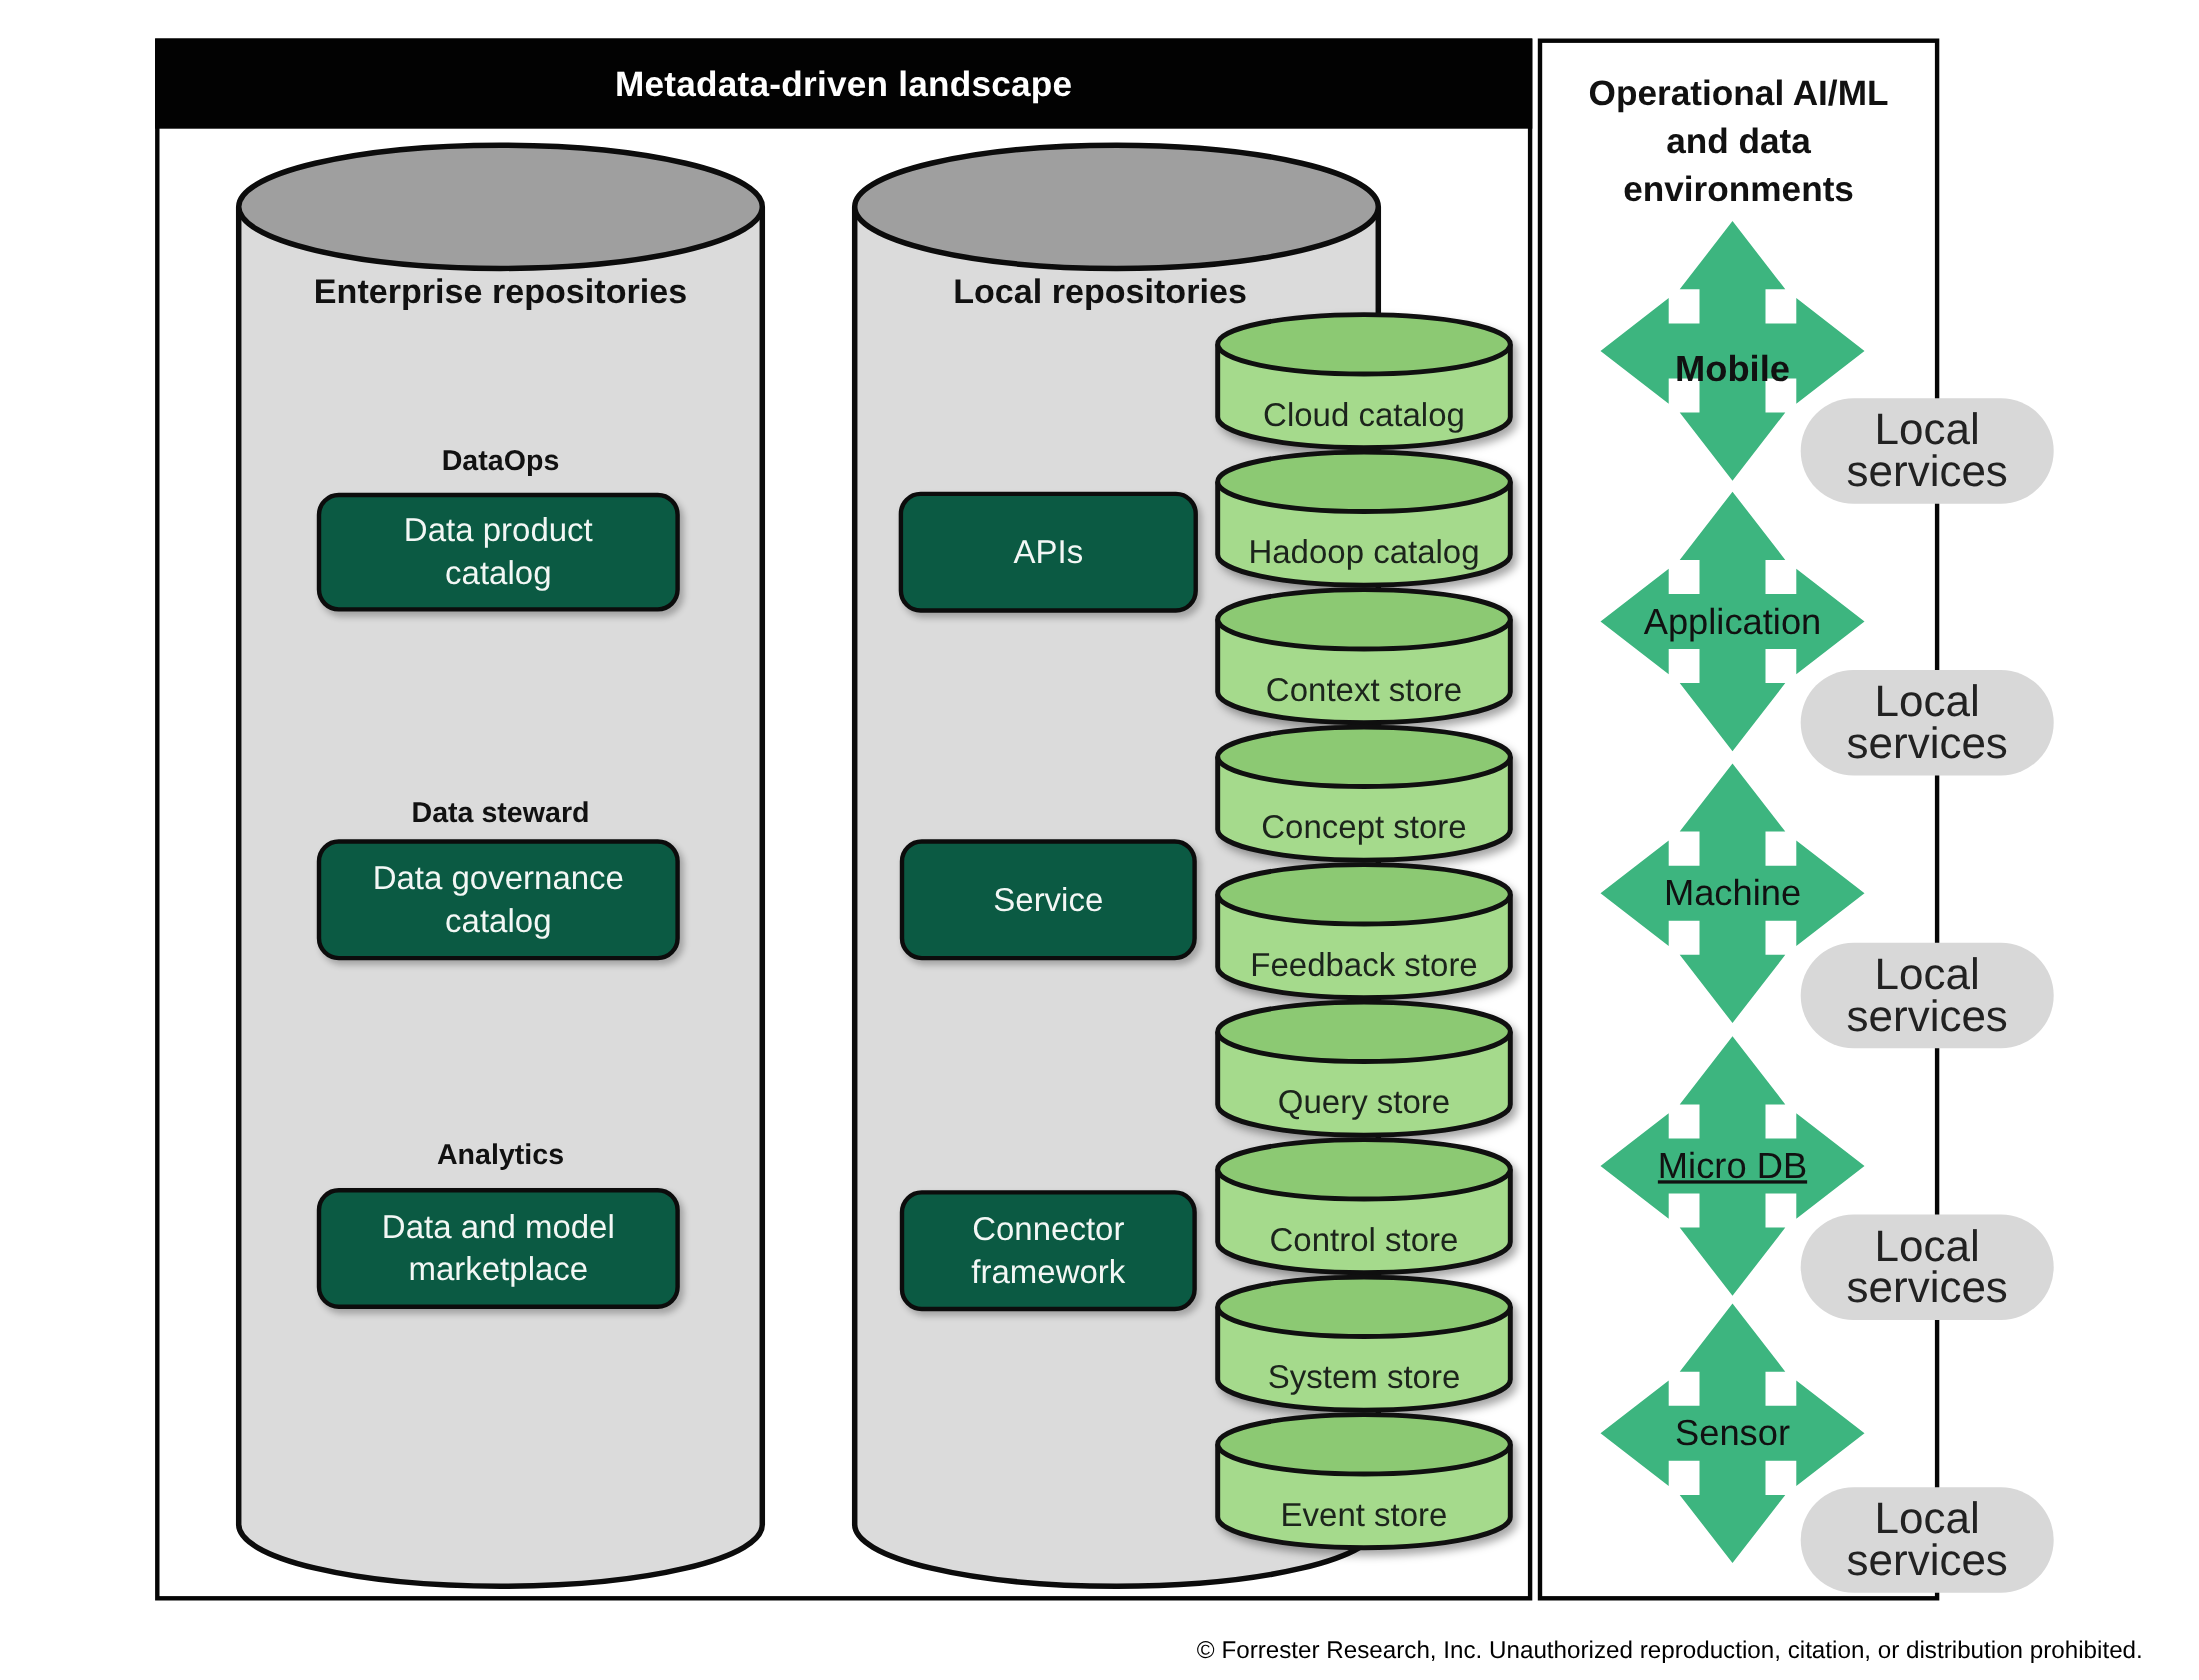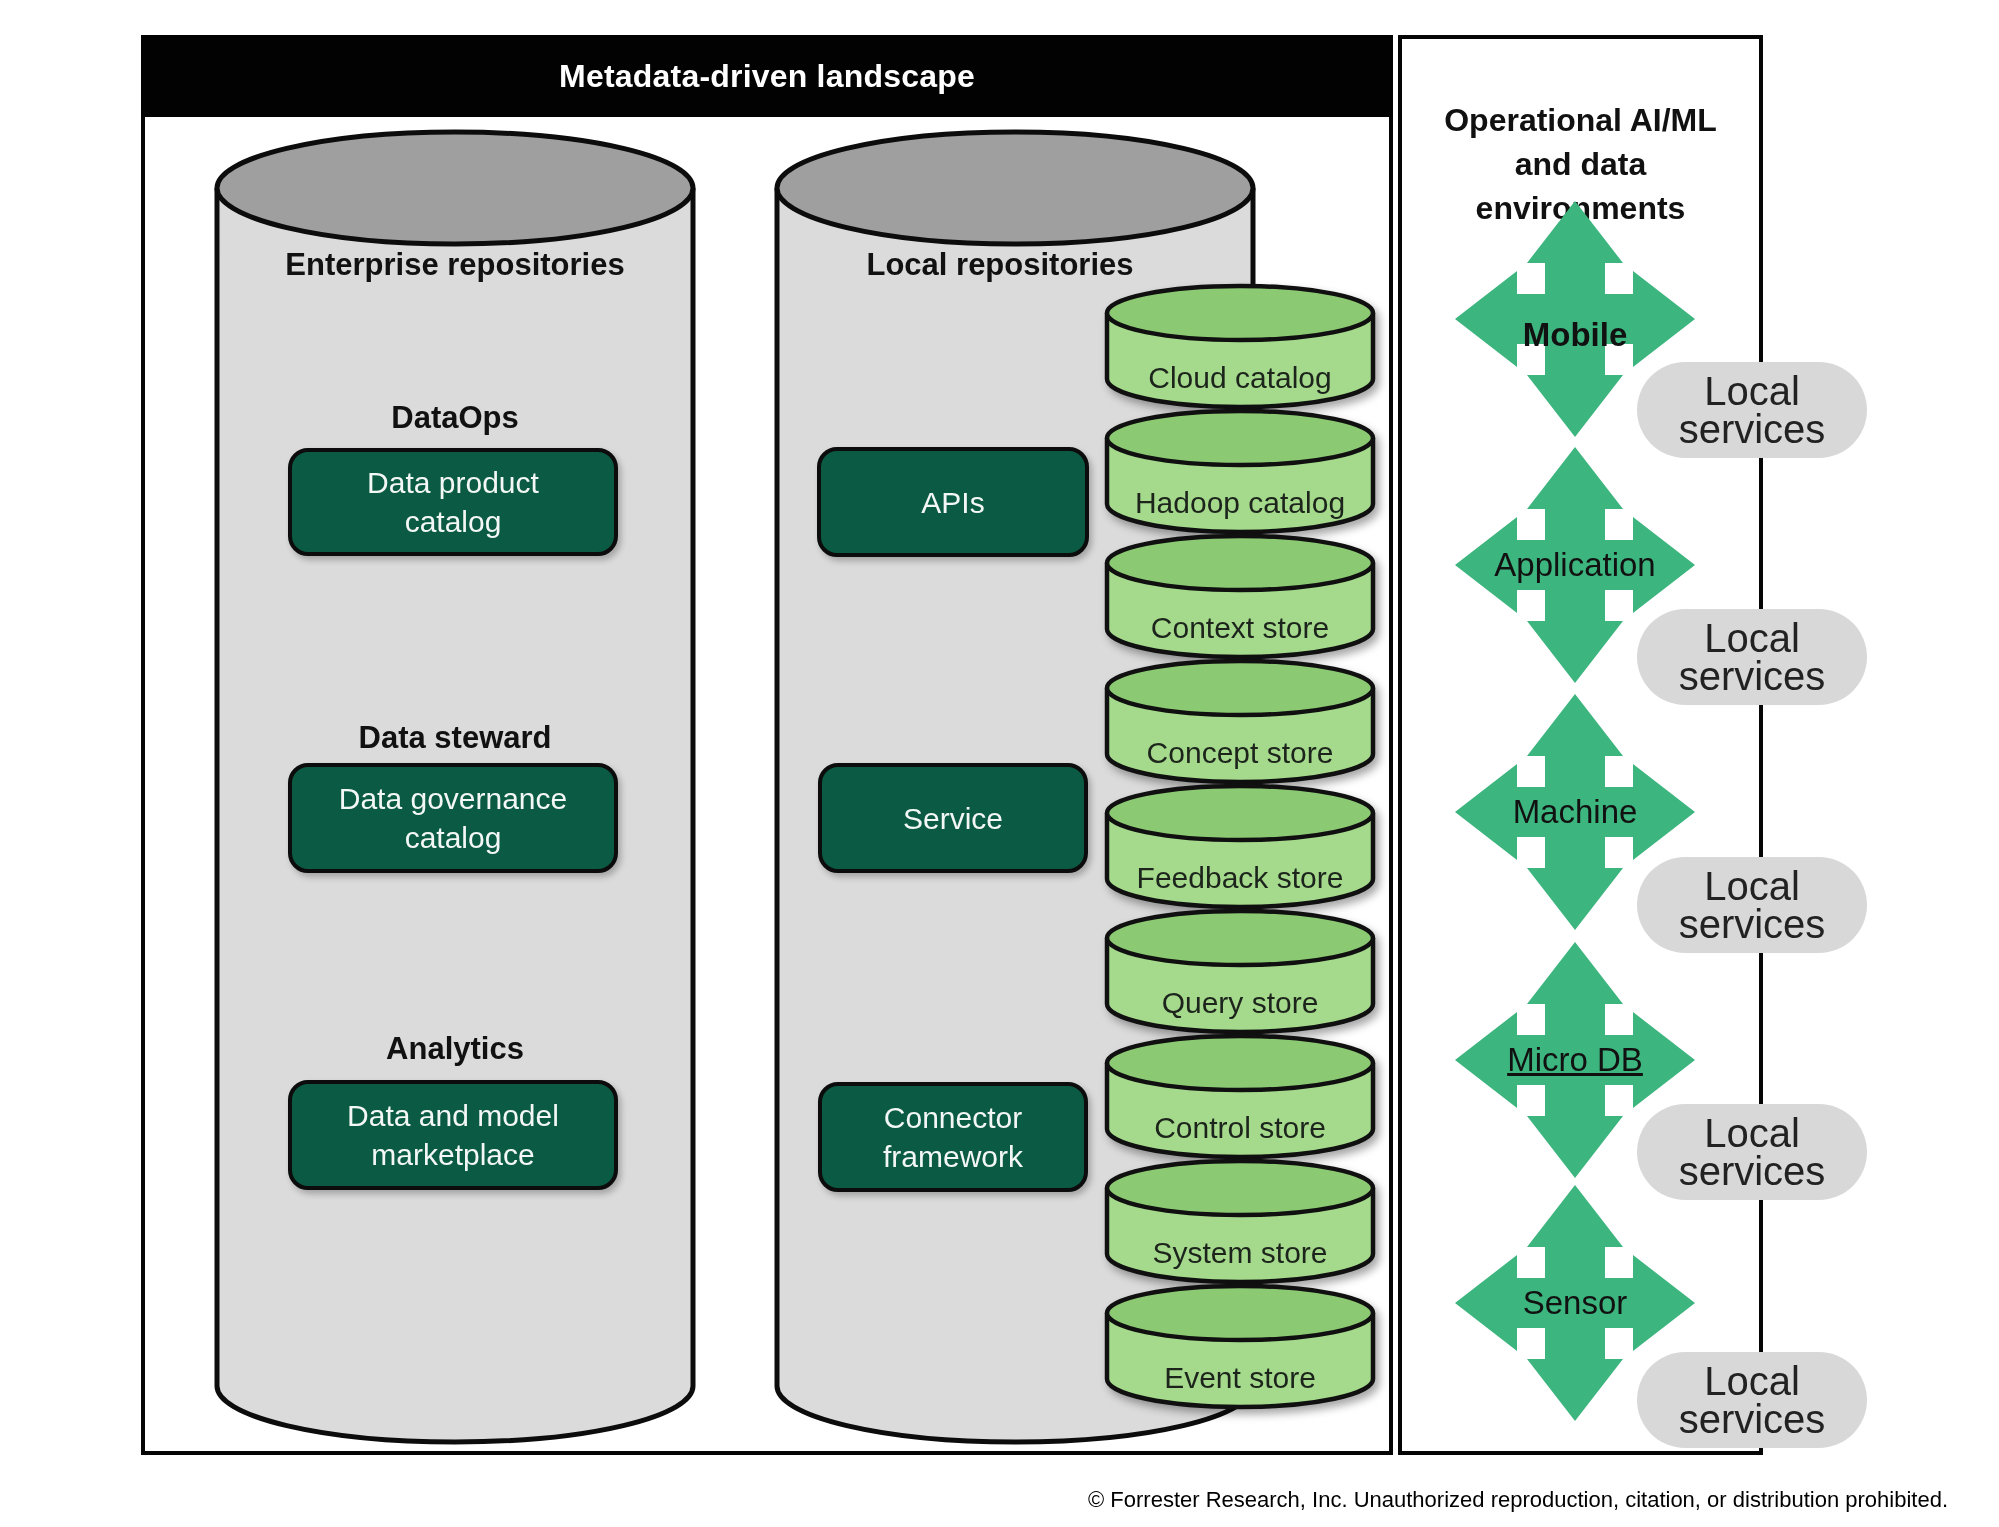--- a/index.html
+++ b/index.html
@@ -30,29 +30,29 @@
     color:#ffffff;font-size:32px;font-weight:bold;letter-spacing:.2px;
   }
 
   
   .right-box{
     left:1398px;top:35px;width:365px;height:1420px;
     border:4px solid #050505;background:#ffffff;box-sizing:border-box;
   }
   .right-title{
     left:1398px;top:58px;width:365px;height:140px;
-    font-size:32px;font-weight:bold;line-height:44px;color:#111111;margin-top:36px;
+    font-size:32px;font-weight:bold;line-height:44px;color:#111111;
   }
 
   
   .cyl-label{
     font-size:31px;font-weight:bold;color:#111111;
   }
   .section-heading{
-    font-size:31px;font-weight:bold;color:#111111;
+    font-size:26px;font-weight:bold;color:#111111;
   }
   .dark-box{
     background:#0b5a43;border:4px solid #0c0c0c;border-radius:20px;
     color:#f3f7f5;font-size:30px;line-height:39px;box-sizing:border-box;
     box-shadow:3px 4px 6px rgba(0,0,0,0.25);
   }
 
   
   .db-svg{filter:drop-shadow(4px 5px 4px rgba(0,0,0,0.35));}
   .db-label{

